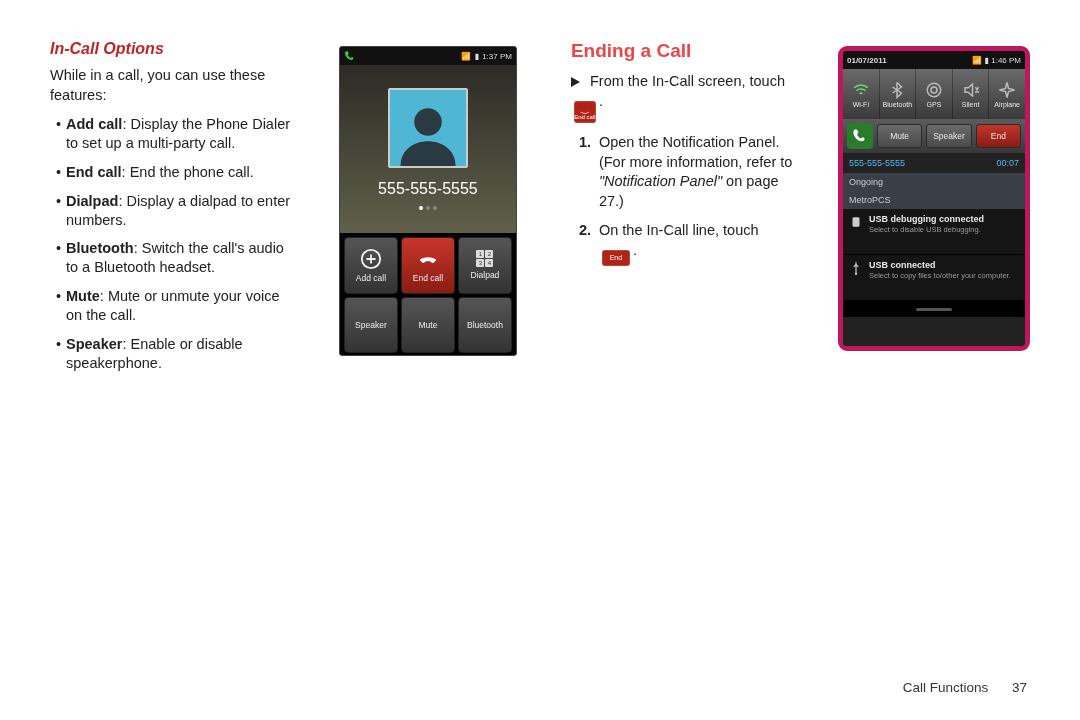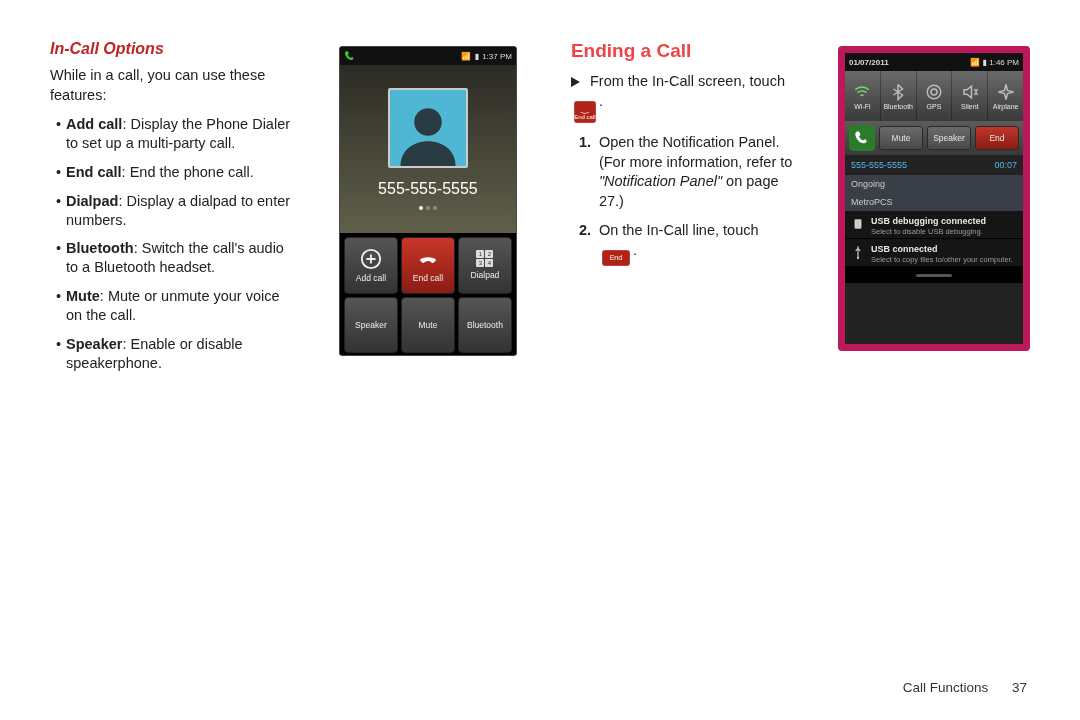--- a/index.html
+++ b/index.html
@@ -64,39 +64,39 @@
   .p1-dots span.on{background:#fff;}
   .p1-grid { display: grid; grid-template-columns: repeat(3,1fr); grid-template-rows: repeat(2,1fr); gap: 3px; padding: 4px; background:#000; height: 124px;}
   .p1-btn { background: linear-gradient(#555,#333); border:1px solid #222; border-radius:4px; display:flex; flex-direction:column; align-items:center; justify-content:center; color:#eee; font-size:8.5px; gap:3px;}
   .p1-btn.red { background: linear-gradient(#c8362a,#8a1c14); }
   .p1-btn svg { width:22px; height:22px; }
   .p1-dialpad-ico {display:grid;grid-template-columns:repeat(2,8px);grid-template-rows:repeat(2,8px);gap:1px;}
   .p1-dialpad-ico span{background:#ddd;color:#333;font-size:6px;display:flex;align-items:center;justify-content:center;border-radius:1px;}
 
   
   .phone2 {
-    width: 192px; height: 305px; background: #1a1a1a; border: 7px solid #be185d; border-radius: 4px;
+    width: 192px; height: 305px; background: #1a1a1a; border: 5px solid #be185d; border-radius: 9px;
     overflow:hidden; margin-top: 6px;
   }
   .p2-status { height: 18px; background:#111; display:flex; justify-content:space-between; align-items:center; padding:0 4px; font-size:8px; color:#ddd;}
   .p2-status .date{ font-weight:bold;}
   .p2-toggles { height: 50px; background: linear-gradient(#6a6a6a,#3a3a3a); display:flex; }
   .p2-tg { flex:1; display:flex; flex-direction:column; align-items:center; justify-content:center; gap:2px; color:#e8e8e8; font-size:7px; border-right:1px solid rgba(0,0,0,.3);}
   .p2-tg:last-child{border-right:none;}
   .p2-tg svg{width:18px;height:18px;}
   .p2-tg.on svg{ fill:#6fd76f; stroke:#6fd76f;}
   .p2-tg.off svg{ fill:#bbb; stroke:#bbb;}
   .p2-callrow { height:34px; background:linear-gradient(#5c5c5c,#383838); display:flex; align-items:center; padding:0 4px; gap:4px;}
   .p2-callrow .ci{ width:26px;height:26px;background:#2a7b2a;border-radius:4px;display:flex;align-items:center;justify-content:center;}
   .p2-callrow .ci svg{width:16px;height:16px;}
   .p2-sbtn{ flex:1; height:24px; background:linear-gradient(#6a6a6a,#4a4a4a); border:1px solid #2a2a2a; border-radius:3px; display:flex;align-items:center;justify-content:center; color:#e6e6e6; font-size:8.5px;}
   .p2-sbtn.end{ background:linear-gradient(#c0362a,#8a1c14);}
   .p2-info { height:20px; background:#222; display:flex; justify-content:space-between; align-items:center; padding:0 6px; color:#59b6e8; font-size:9px;}
   .p2-section-h { height:18px; background:#3a3f47; color:#c9cdd3; font-size:9px; display:flex;align-items:center; padding:0 6px;}
-  .p2-item { background:#151515; padding:5px 6px 2px 26px; position:relative; border-bottom:1px solid #000;}
+  .p2-item { background:#151515; padding:5px 6px 20px 26px; position:relative; border-bottom:1px solid #000;}
   .p2-item .ic{position:absolute;left:6px;top:6px;width:14px;height:14px;}
   .p2-item .t{ color:#e8e8e8; font-size:9px; font-weight:bold;}
   .p2-item .s{ color:#9a9a9a; font-size:7.5px; margin-top:1px;}
   .p2-handle{ height:16px; background:#000; display:flex;align-items:center;justify-content:center;}
   .p2-handle div{width:36px;height:3px;background:#555;border-radius:2px;}
   .p2-rest{ background:#222; height: 100%; }
 </style>
 </head>
 <body>
 

